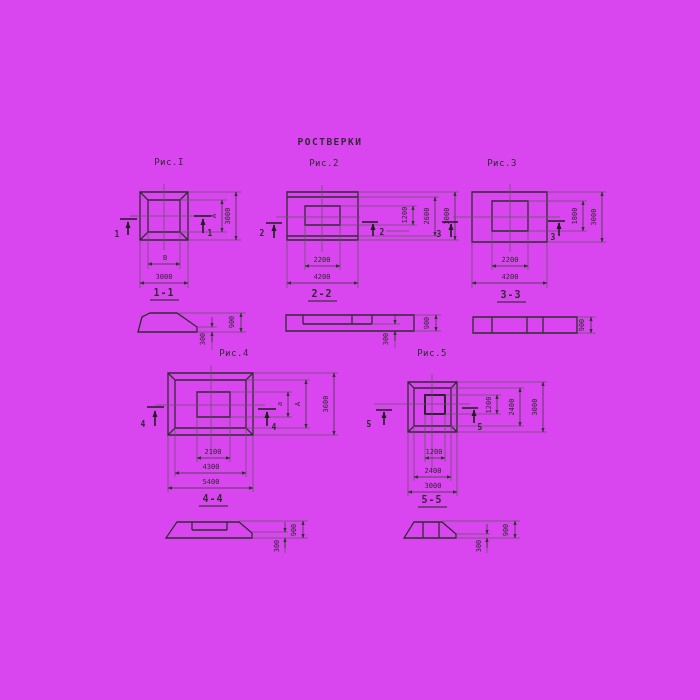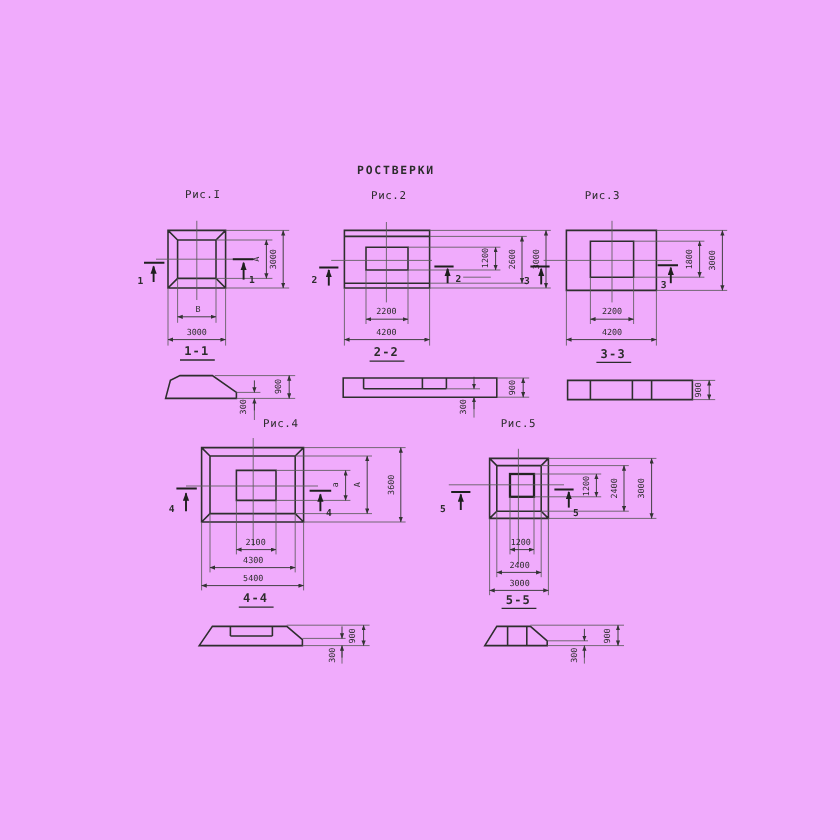--- a/index.html
+++ b/index.html
@@ -1,16 +1,16 @@
 <!DOCTYPE html>
 <html><head>
 <meta charset="utf-8">
 <style>
   html,body{margin:0;padding:0;background:#ffffff;}
-  .sheet{width:700px;height:700px;background:#f0abfc;position:relative;overflow:hidden;}
+  .sheet{width:700px;height:700px;background:#d946ef;position:relative;overflow:hidden;}
   svg{display:block;}
   svg text{fill:#2c2c2c;font-family:"DejaVu Sans Mono","Liberation Mono",monospace;}
   .title-txt{font-size:9.5px;letter-spacing:1.5px;font-weight:bold;}
   .figlbl{font-size:9px;letter-spacing:0.5px;}
   .sectitle{font-size:10px;font-weight:bold;letter-spacing:1px;}
   .dimtxt{font-size:7px;}
   .cuttxt{font-size:8px;font-weight:bold;}
   .main{stroke:#2e2e2e;stroke-width:1.3;fill:none;stroke-linejoin:miter;}
   .bold{stroke:#232323;stroke-width:1.9;fill:none;}
   .thin{stroke:#5a5a5a;stroke-width:0.7;fill:none;}

